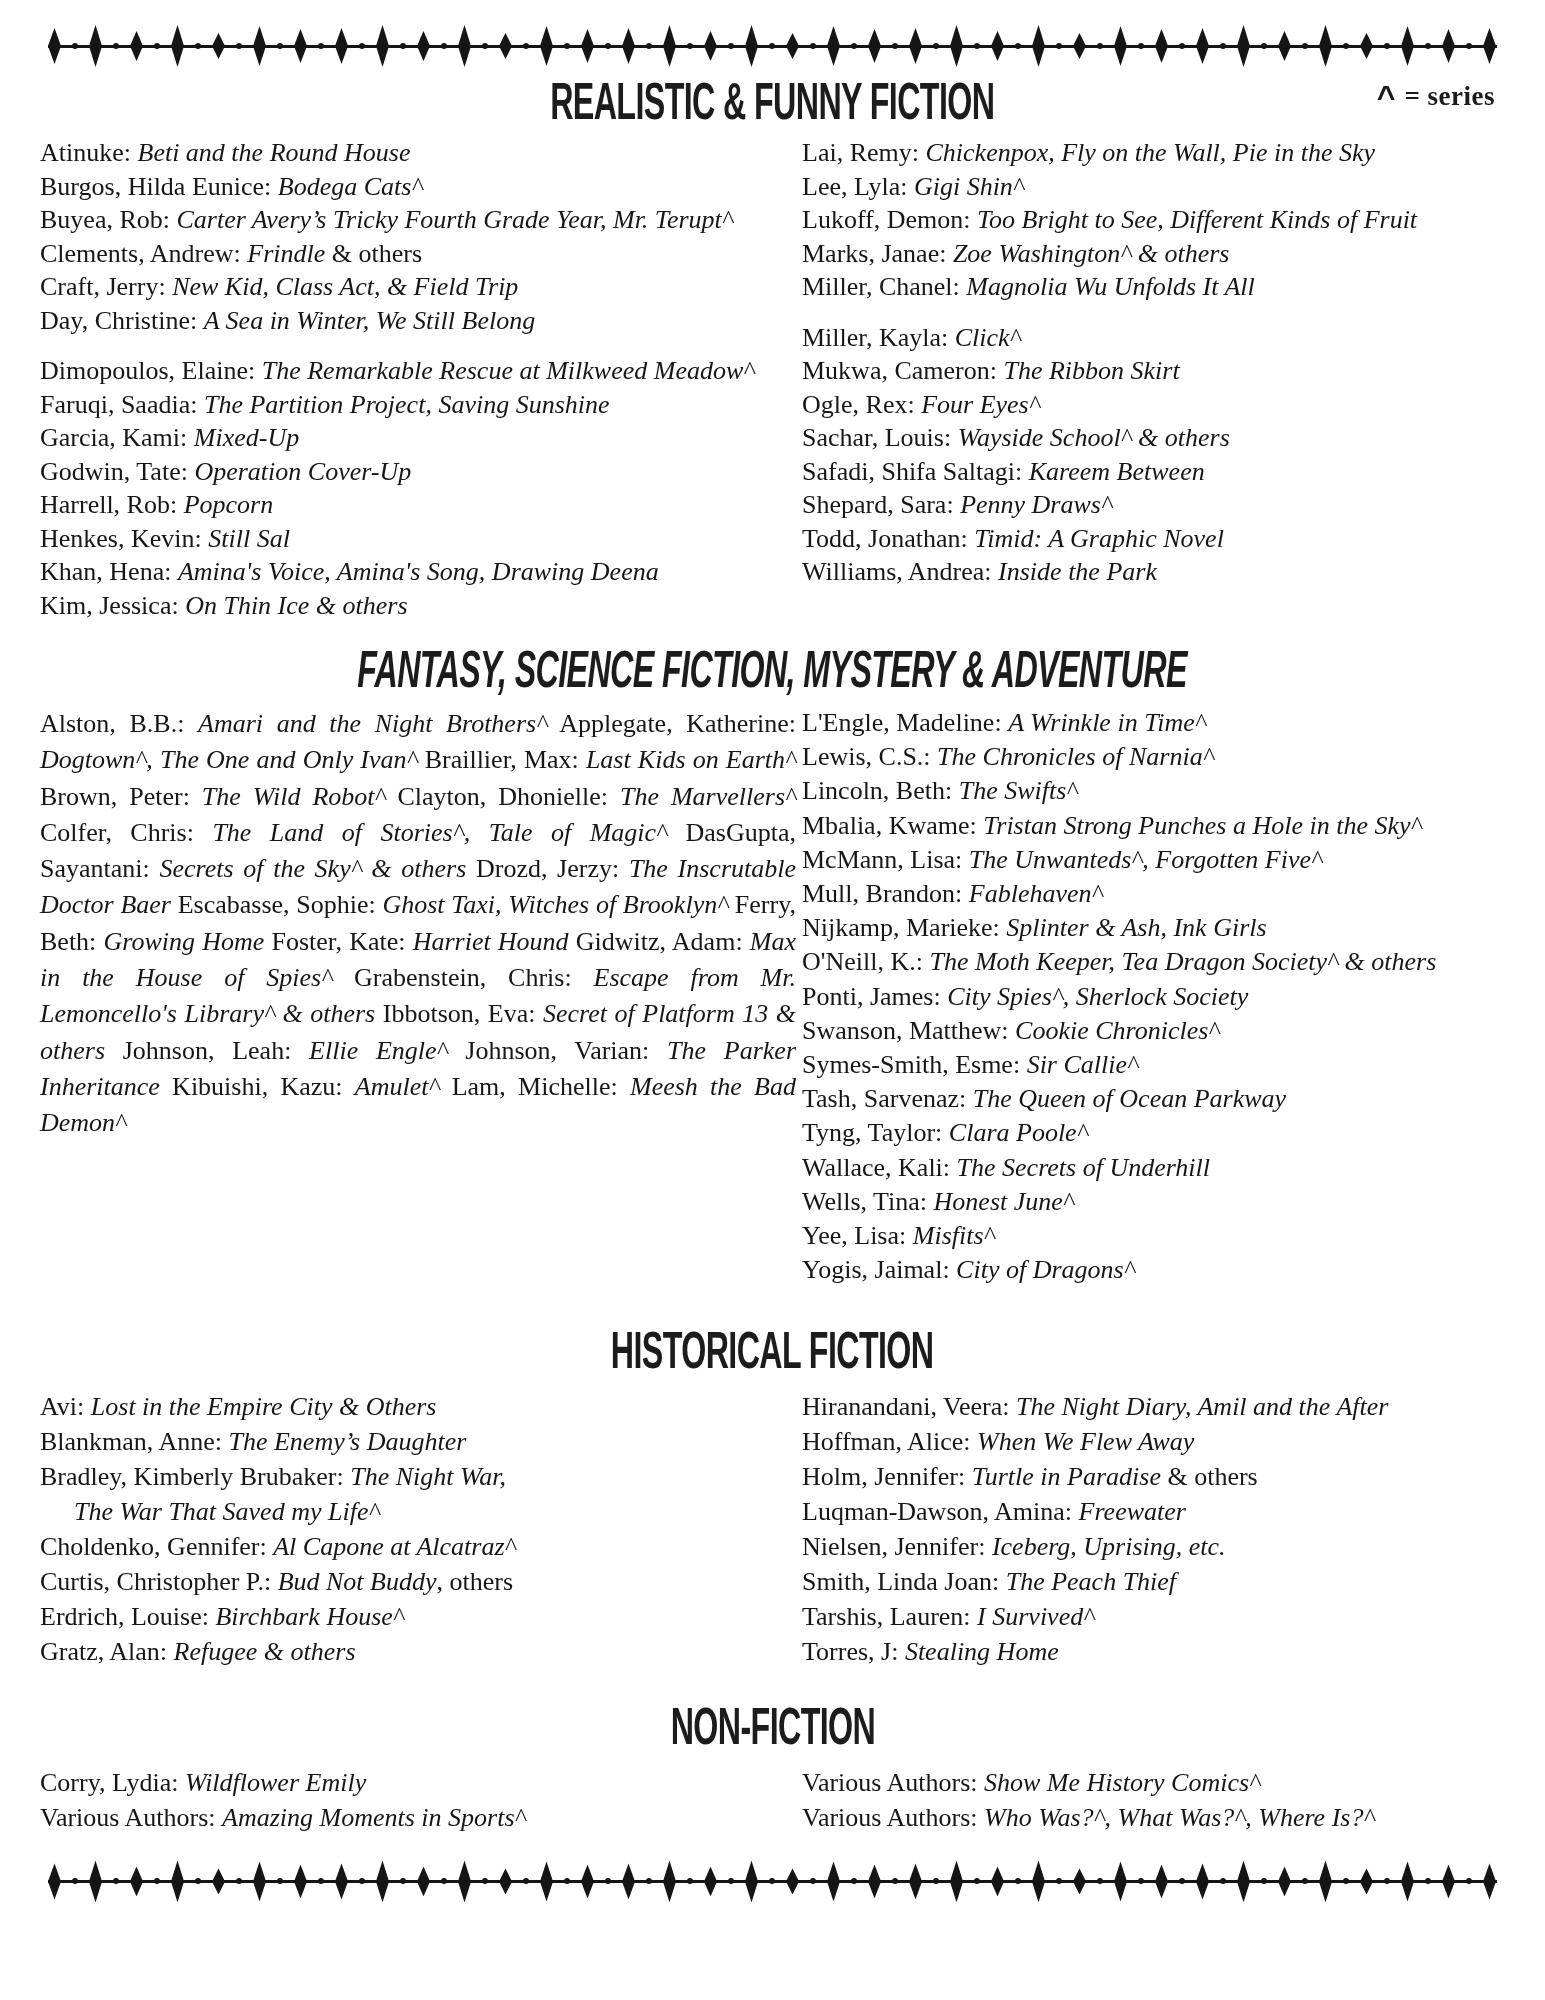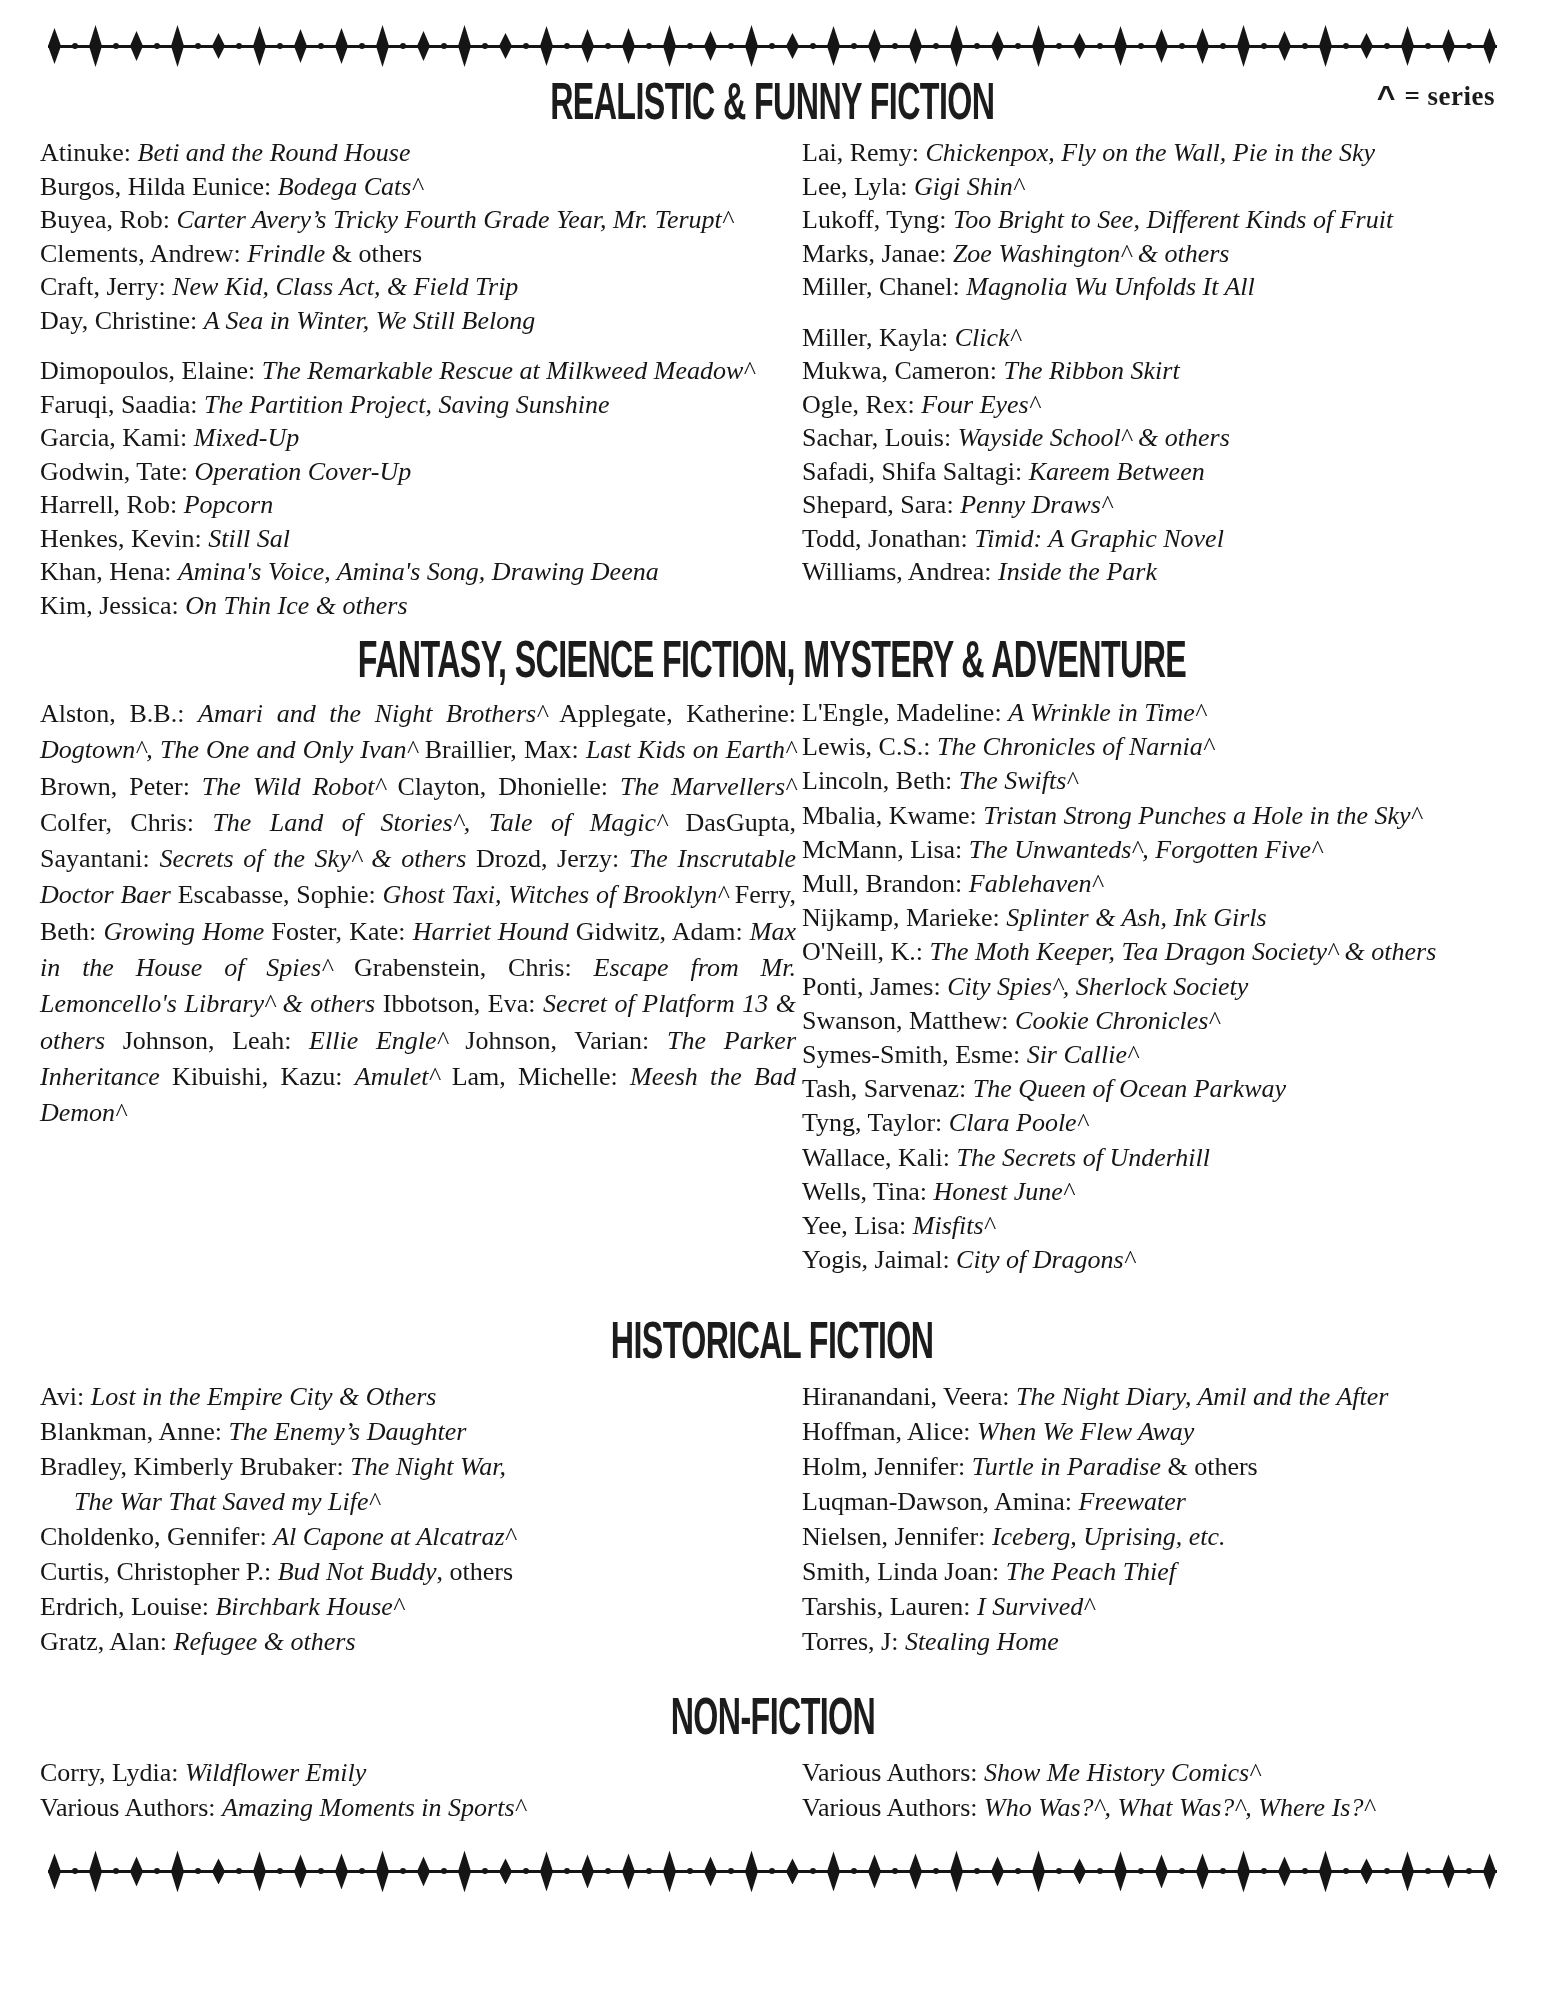--- a/index.html
+++ b/index.html
@@ -42,21 +42,21 @@
   
   .h-wrap { text-align: center; }
   .h-cond {
     display: inline-block; white-space: nowrap;
     font-family: "Liberation Sans", sans-serif;
     font-weight: 700; font-size: 52px; line-height: 50px;
     letter-spacing: -1px; color: #1c1c1c;
     transform: scaleX(0.62); transform-origin: center;
   }
   .h-s1 { margin: 8px 0 10px; }
-  .h-s2 { margin: 12px 0 12px; }
+  .h-s2 { margin: 22px 0 12px; font-style: italic; }
   .h-s3 { margin: 38px 0 14px; }
   .h-s4 { margin: 32px 0 14px; }
 
   
   .cols { display: flex; padding: 0 40px; }
   .col-l { width: 762px; flex: 0 0 762px; }
   .col-r { flex: 1 1 auto; min-width: 0; }
 
   .entry { font-size: 26px; line-height: 33.5px; white-space: nowrap; }
   .s3 .entry, .s4 .entry { line-height: 35px; }
@@ -172,21 +172,21 @@
           <div class="entry"><span>Garcia, Kami: </span><span class="it">Mixed-Up</span></div>
           <div class="entry"><span>Godwin, Tate: </span><span class="it">Operation Cover-Up</span></div>
           <div class="entry"><span>Harrell, Rob: </span><span class="it">Popcorn</span></div>
           <div class="entry"><span>Henkes, Kevin: </span><span class="it">Still Sal</span></div>
           <div class="entry"><span>Khan, Hena: </span><span class="it">Amina's Voice, Amina's Song, Drawing Deena</span></div>
           <div class="entry"><span>Kim, Jessica: </span><span class="it">On Thin Ice &amp; others</span></div>
         </div>
       <div class="col-r">
           <div class="entry"><span>Lai, Remy: </span><span class="it">Chickenpox, Fly on the Wall, Pie in the Sky</span></div>
           <div class="entry"><span>Lee, Lyla: </span><span class="it">Gigi Shin^</span></div>
-          <div class="entry"><span>Lukoff, Tyng: </span><span class="it">Too Bright to See, Different Kinds of Fruit</span></div>
+          <div class="entry"><span>Lukoff, Demon: </span><span class="it">Too Bright to See, Different Kinds of Fruit</span></div>
           <div class="entry"><span>Marks, Janae: </span><span class="it">Zoe Washington^ &amp; others</span></div>
           <div class="entry"><span>Miller, Chanel: </span><span class="it">Magnolia Wu Unfolds It All</span></div>
           <div class="entry gap"><span>Miller, Kayla: </span><span class="it">Click^</span></div>
           <div class="entry"><span>Mukwa, Cameron: </span><span class="it">The Ribbon Skirt</span></div>
           <div class="entry"><span>Ogle, Rex: </span><span class="it">Four Eyes^</span></div>
           <div class="entry"><span>Sachar, Louis: </span><span class="it">Wayside School^ &amp; others</span></div>
           <div class="entry"><span>Safadi, Shifa Saltagi: </span><span class="it">Kareem Between</span></div>
           <div class="entry"><span>Shepard, Sara: </span><span class="it">Penny Draws^</span></div>
           <div class="entry"><span>Todd, Jonathan: </span><span class="it">Timid: A Graphic Novel</span></div>
           <div class="entry"><span>Williams, Andrea: </span><span class="it">Inside the Park</span></div>

